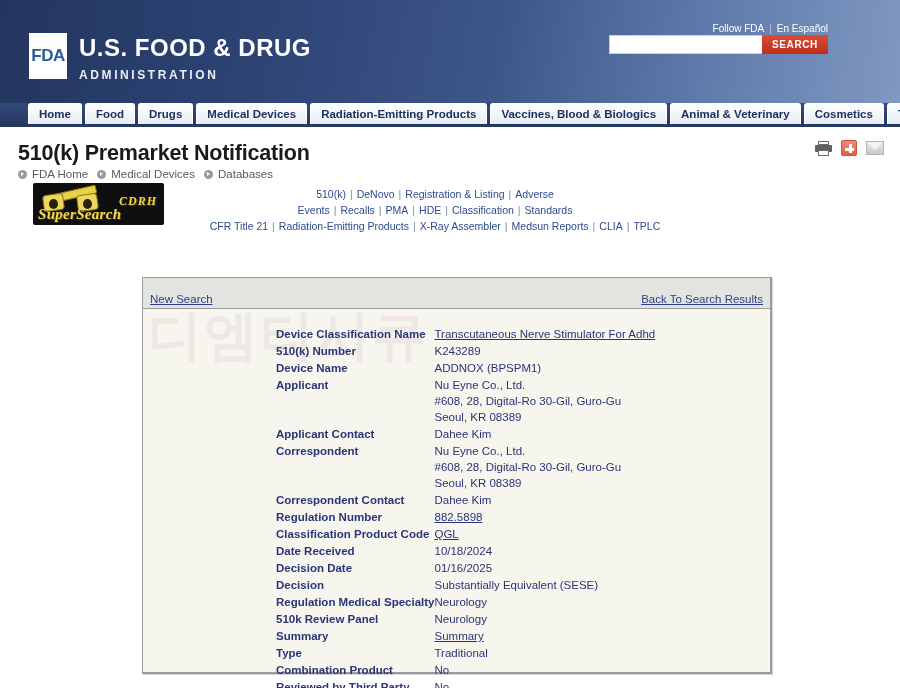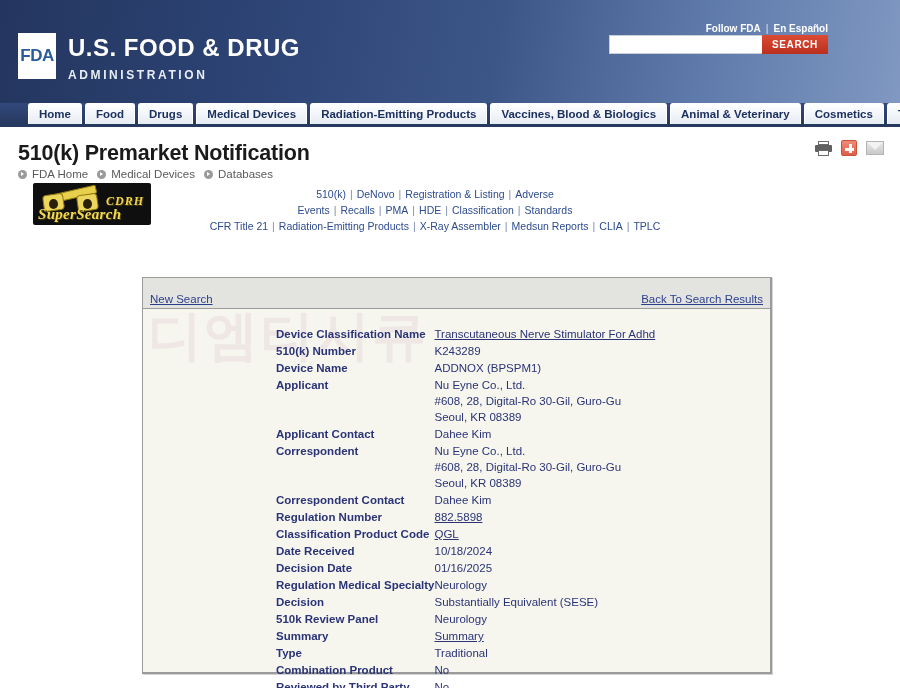--- a/index.html
+++ b/index.html
@@ -25,21 +25,21 @@
     background-image: linear-gradient(100deg, #24365f 0%, #2c4374 28%, #3d5688 55%, #5f7bab 78%, #8098c2 100%);
     overflow: hidden;
   }
   .masthead-inner {
     position: absolute;
     left: 0; top: 0; right: 0; bottom: 0;
   }
 
   .fda-logo-wrap {
     position: absolute;
-    left: 18px; top: 33px;
+    left: 29px; top: 33px;
     display: flex;
     align-items: flex-start;
   }
   .fda-mark {
     width: 38px; height: 46px;
     background: #ffffff;
     display: flex;
     align-items: center;
     justify-content: center;
   }
@@ -70,21 +70,21 @@
     letter-spacing: 2.6px;
     line-height: 17px;
     margin-top: 6px;
   }
 
   
   .util-links {
     position: absolute;
     right: 72px; top: 23px;
     font-size: 10px;
-    font-weight: bold;
+    font-weight: normal;
     color: #ffffff;
     white-space: nowrap;
   }
   .util-links a {
     color: #ffffff;
     text-decoration: none;
   }
   .util-sep { color: #b9c6dd; margin: 0 5px; }
 
   .search-row {
@@ -247,21 +247,21 @@
 
   
   .ss-band {
     position: relative;
     height: 46px;
     margin-top: 2px;
   }
   .ss-logo {
     position: absolute;
     left: 33px; top: 2px;
-    width: 118px; height: 42px;
+    width: 131px; height: 42px;
     background: #0f0f0f;
     border-radius: 2px;
     overflow: hidden;
     padding-left: 38px;
   }
   .binoc {
     position: absolute;
     left: 6px; top: 3px;
     width: 66px; height: 26px;
   }
@@ -542,28 +542,28 @@
             </tr>
             <tr>
               <td class="k-label">Date Received</td>
               <td class="k-value">10/18/2024</td>
             </tr>
             <tr>
               <td class="k-label">Decision Date</td>
               <td class="k-value">01/16/2025</td>
             </tr>
             <tr>
+              <td class="k-label">Decision</td>
+              <td class="k-value">Substantially Equivalent (SESE)</td>
+            </tr>
+            <tr>
               <td class="k-label">Regulation Medical Specialty</td>
               <td class="k-value">Neurology</td>
             </tr>
             <tr>
-              <td class="k-label">Decision</td>
-              <td class="k-value">Substantially Equivalent (SESE)</td>
-            </tr>
-            <tr>
               <td class="k-label">510k Review Panel</td>
               <td class="k-value">Neurology</td>
             </tr>
             <tr>
               <td class="k-label">Summary</td>
               <td class="k-value"><a href="#">Summary</a></td>
             </tr>
             <tr>
               <td class="k-label">Type</td>
               <td class="k-value">Traditional</td>

